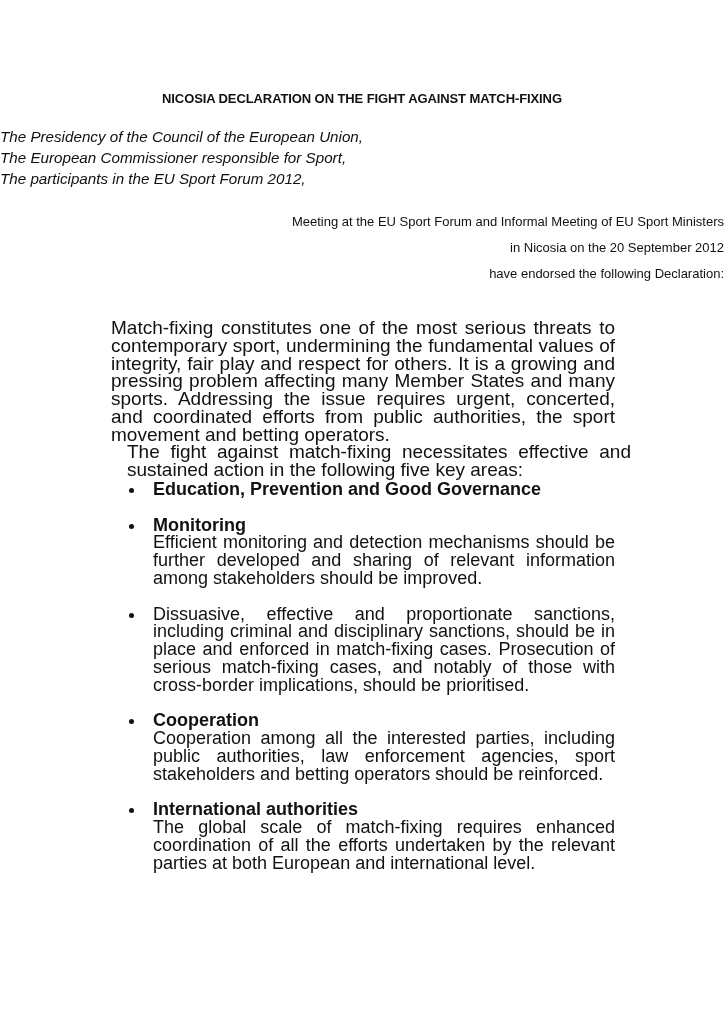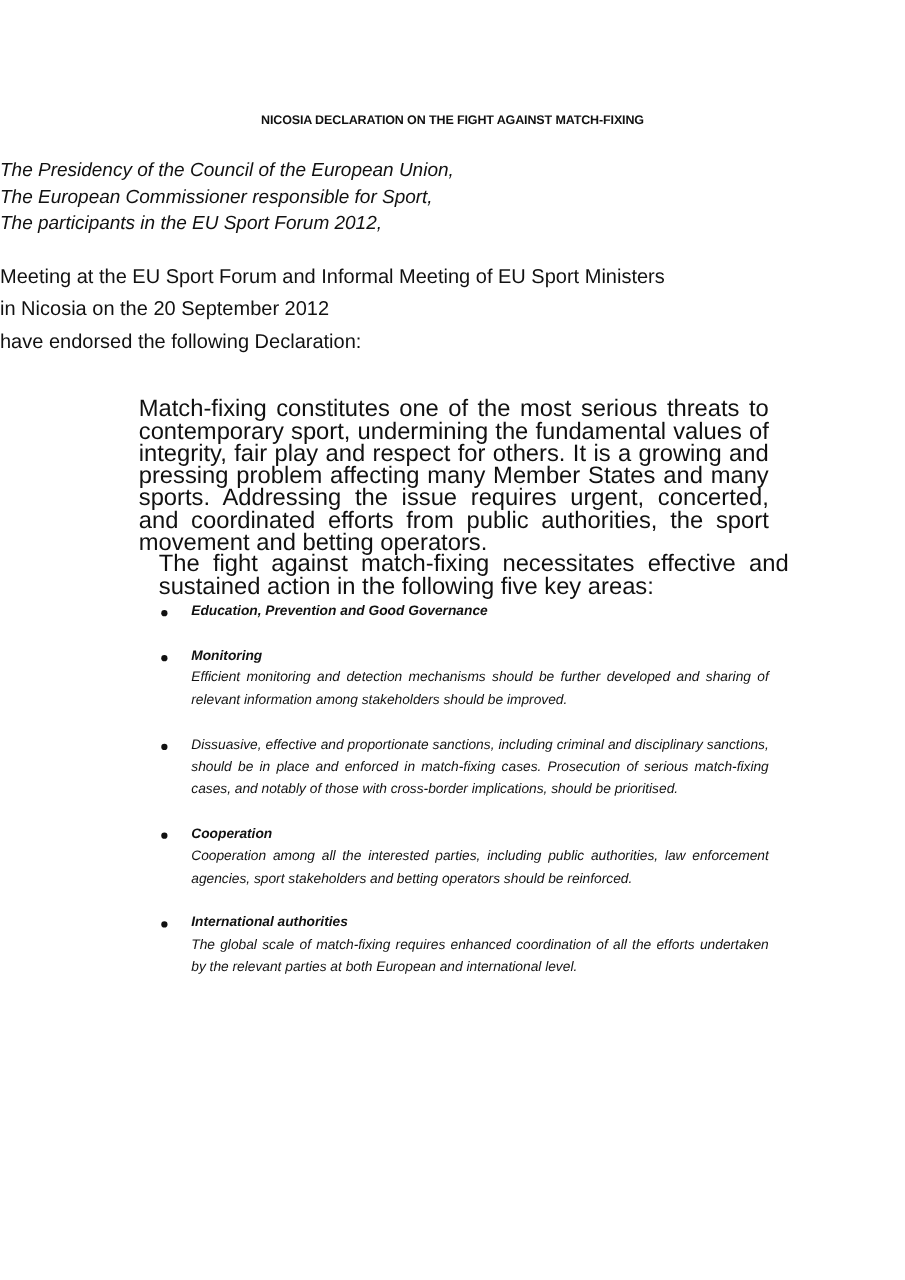--- a/index.html
+++ b/index.html
@@ -1,25 +1,25 @@
 <!DOCTYPE html>
 <html><head>
   <meta charset="utf-8">
   <style>
     html, body { margin: 0; padding: 0; background: #ffffff; }
     body { width: 724px; height: 1024px; position: relative; overflow: hidden; color: #111; font-family: "Liberation Sans", "DejaVu Sans", sans-serif; }
     .page { position: absolute; left: 0; top: 0; width: 724px; height: 1024px; background: #fff; }
-    .title { position: absolute; left: 0; right: 0; top: 91px; text-align: center; font-weight: bold; font-size: 10px; letter-spacing: -0.1px; }
+    .title { position: absolute; left: 0; right: 0; top: 91px; text-align: center; font-weight: bold; font-size: 13px; letter-spacing: -0.1px; }
     .parties { position: absolute; left: 0; right: 0; top: 126px; text-align: left; font-style: italic; font-size: 15.2px; line-height: 21px; }
-    .meeting { position: absolute; left: 0; right: 0; top: 209px; text-align: left; font-size: 16px; line-height: 26px; }
+    .meeting { position: absolute; left: 0; right: 0; top: 209px; text-align: right; font-size: 13px; line-height: 26px; }
     .body-text { position: absolute; left: 111px; width: 504px; font-size: 19px; line-height: 17.8px; text-align: justify; }
     .intro { top: 319px; }
     .lead { top: 427px; }
     .areas { position: absolute; left: 111px; top: 481px; width: 504px; margin: 0; padding: 0; list-style: none; }
-    .area { position: relative; padding-left: 42px; margin-bottom: 17.8px; font-size: 11px; line-height: 17.8px; font-style: italic; }
+    .area { position: relative; padding-left: 42px; margin-bottom: 17.8px; font-size: 18px; line-height: 17.8px; }
     .bullet { position: absolute; left: 18px; top: 7px; width: 5px; height: 5px; border-radius: 50%; background: #111; }
     .area-title { display: block; font-weight: bold; }
     .area-desc { display: block; text-align: justify; }
   </style>
 </head>
 <body>
 
 <div class="page">
 
   <div class="title">NICOSIA DECLARATION ON THE FIGHT AGAINST MATCH-FIXING</div>

